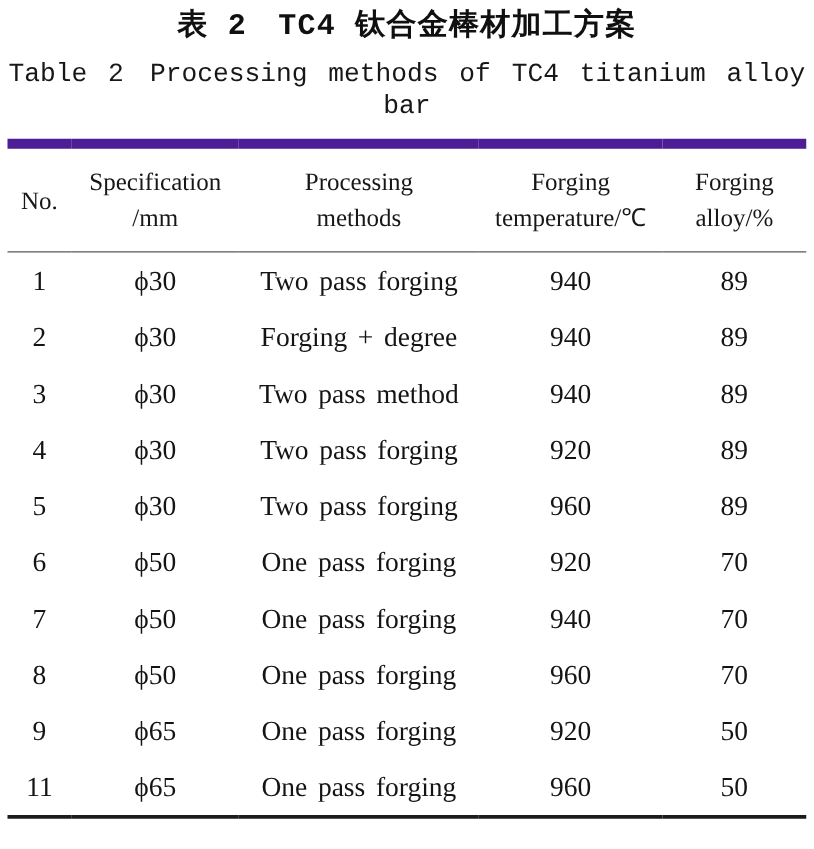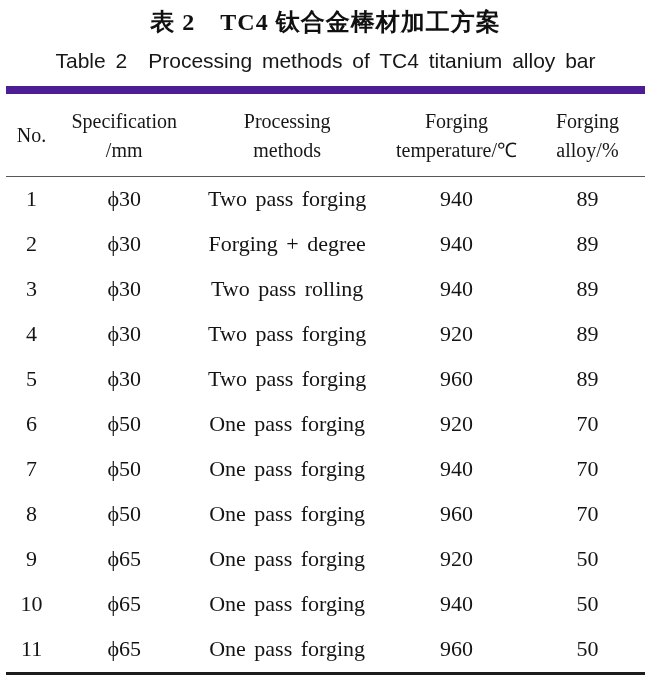--- a/index.html
+++ b/index.html
@@ -11,30 +11,30 @@
     width: 651px;
     height: 679px;
     overflow: hidden;
     color: #141414;
   }
   .page {
     padding-top: 8px;
   }
   .title-cn {
     text-align: center;
-    font-family: Liberation Serif, serif;
+    font-family: Liberation Mono, monospace;
     font-weight: 700;
     font-size: 24px;
     color: #101010;
     letter-spacing: 1px;
     line-height: 1.2;
   }
   .title-en {
     text-align: center;
-    font-family: Liberation Sans, sans-serif;
+    font-family: Liberation Mono, monospace;
     font-size: 21px;
     color: #171717;
     margin-top: 11px;
     word-spacing: 4px;
     line-height: 1.2;
   }
   table.data-table {
     width: 639px;
     margin: 13px 6px 0 6px;
     border-collapse: collapse;
@@ -119,21 +119,21 @@
       <tr>
         <td>2</td>
         <td>ϕ30</td>
         <td>Forging + degree</td>
         <td>940</td>
         <td>89</td>
       </tr>
       <tr>
         <td>3</td>
         <td>ϕ30</td>
-        <td>Two pass rolling</td>
+        <td>Two pass method</td>
         <td>940</td>
         <td>89</td>
       </tr>
       <tr>
         <td>4</td>
         <td>ϕ30</td>
         <td>Two pass forging</td>
         <td>920</td>
         <td>89</td>
       </tr>
@@ -166,27 +166,20 @@
         <td>70</td>
       </tr>
       <tr>
         <td>9</td>
         <td>ϕ65</td>
         <td>One pass forging</td>
         <td>920</td>
         <td>50</td>
       </tr>
       <tr>
-        <td>10</td>
-        <td>ϕ65</td>
-        <td>One pass forging</td>
-        <td>940</td>
-        <td>50</td>
-      </tr>
-      <tr>
         <td>11</td>
         <td>ϕ65</td>
         <td>One pass forging</td>
         <td>960</td>
         <td>50</td>
       </tr>
     </tbody>
   </table>
 
 </div>

